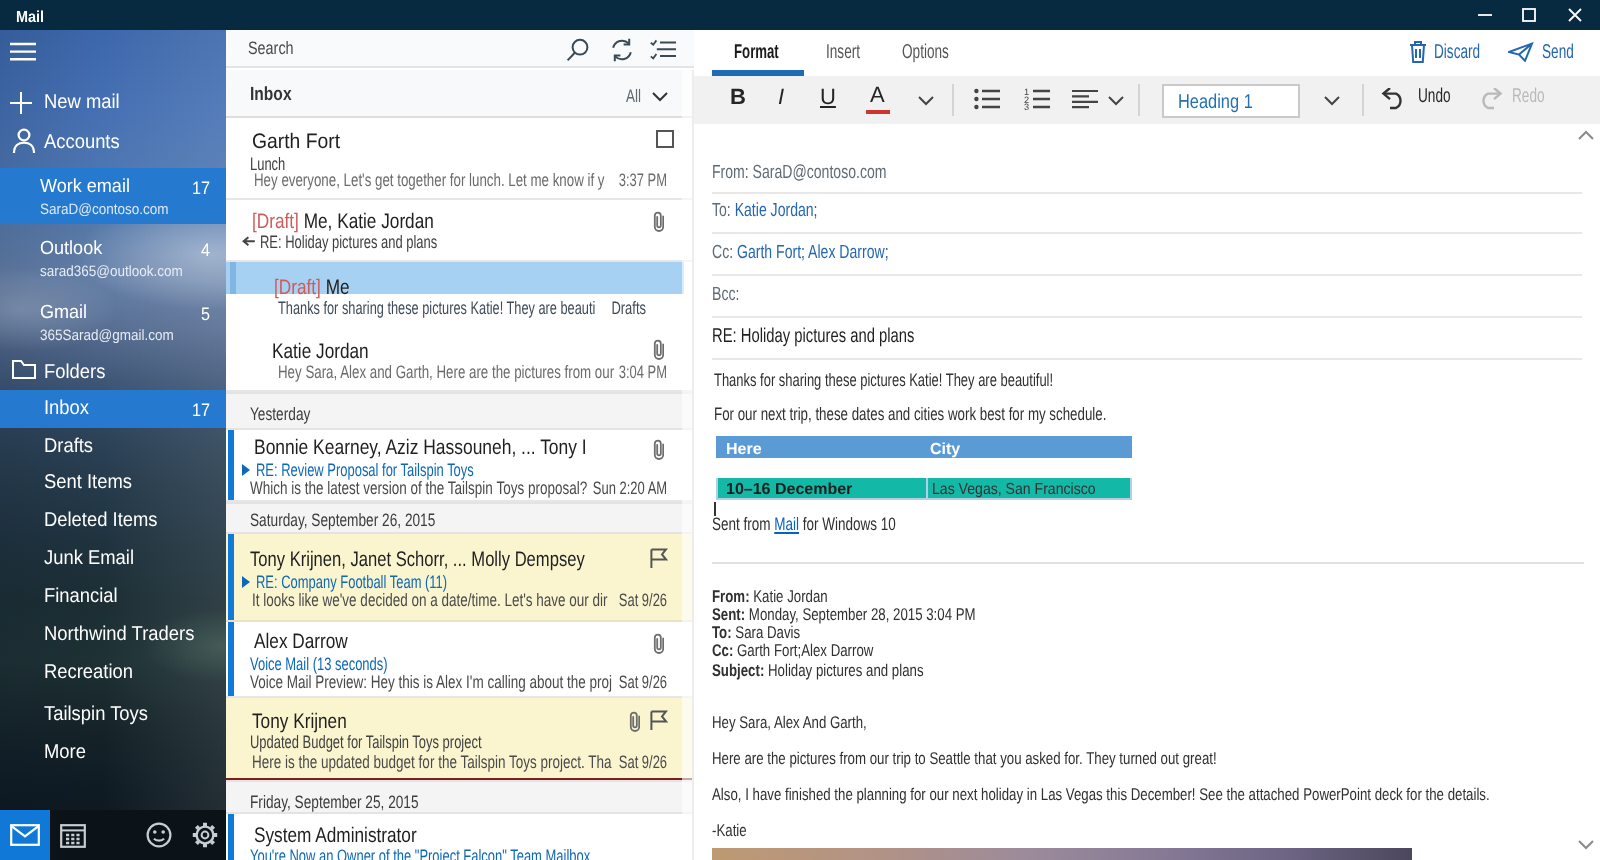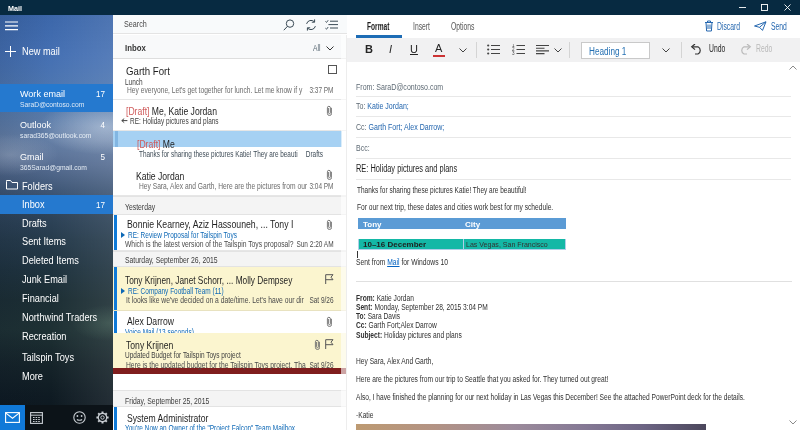--- a/index.html
+++ b/index.html
@@ -59,20 +59,27 @@
     <path d="M0 1 H13 M0 4.8 H13 M0 8.6 H13" stroke="#fff" stroke-width="1.2"></path>
   </svg>
 
   <div class="a" style="left:0; top:27px; height:20px; width:109px;">
     <svg class="a" style="left:5px; top:4px;" width="11" height="11" viewBox="0 0 11 11">
       <path d="M5.5 0 V11 M0 5.5 H11" stroke="#fff" stroke-width="1"></path>
     </svg>
     <div class="a sidetxt" style="left:22px; top:4px;">New mail</div>
   </div>
 
+  <div class="a" style="left:0; top:46px; height:20px; width:113px;">
+    <svg class="a" style="left:6px; top:3px;" width="12" height="13" viewBox="0 0 12 13">
+      <circle cx="6" cy="3.5" r="2.7" fill="none" stroke="#fff" stroke-width="1.1"></circle>
+      <path d="M1 12.5 C1 8.8 3.2 7.3 6 7.3 C8.8 7.3 11 8.8 11 12.5" fill="none" stroke="#fff" stroke-width="1.1"></path>
+    </svg>
+    <div class="a sidetxt" style="left:22px; top:5px;">Accounts</div>
+  </div>
 
   <div class="a sel" style="left:0; top:69px; width:113px; height:28px;">
     <div class="a" style="left:20px; top:4px; color:#fff; font-size:9.5px; transform:scaleX(.95); transform-origin:0 0; white-space:nowrap;">Work email</div>
     <div class="badge" style="top:5px;">17</div>
     <div class="a" style="left:20px; top:16px; font-size:7.5px; color:#dfeaf6; transform:scaleX(.9); transform-origin:0 0; white-space:nowrap;">SaraD@contoso.com</div>
   </div>
   <div class="a" style="left:0; top:97px; width:113px; height:31px;">
     <div class="a" style="left:20px; top:7px; color:#fff; font-size:9.5px; transform:scaleX(.95); transform-origin:0 0; white-space:nowrap;">Outlook</div>
     <div class="badge" style="top:8px;">4</div>
     <div class="a" style="left:20px; top:19px; font-size:7.5px; color:#e6edf5; transform:scaleX(.9); transform-origin:0 0; white-space:nowrap;">sarad365@outlook.com</div>
@@ -235,21 +242,21 @@
     <div class="ubar"></div>
     <div class="a name" style="left:14px; top:4px;">Alex Darrow</div>
     <svg class="a" style="left:213px; top:5px;" width="6" height="11" viewBox="0 0 6 11">
         <path d="M5.6 3.2 V8.4 a2.1 2.1 0 0 1 -4.2 0 V2.8 a1.5 1.5 0 0 1 3 0 V7.8 a0.9 0.9 0 0 1 -1.8 0 V3.4" fill="none" stroke="#6d6d6d" stroke-width="0.9" stroke-linecap="round"></path>
       </svg>
     <div class="a subjb" style="left:12px; top:15.5px;">Voice Mail (13 seconds)</div>
     <div class="a prev" style="left:12px; top:25px; color:#4a4a4a; transform:scaleX(.75);">Voice Mail Preview: Hey this is Alex I'm calling about the proj</div>
     <div class="time" style="top:25px; color:#4a4a4a;">Sat 9/26</div>
   </div>
 
-  <div class="lrow" style="top:318px; height:41px; background:#fbf5cf; border-bottom:6px solid #7f1d1d;">
+  <div class="lrow" style="top:334px; height:41px; background:#fbf5cf; border-bottom:1px solid #7f1d1d;">
     <div class="a name" style="left:13px; top:6px;">Tony Krijnen</div>
     <svg class="a" style="left:201px; top:6px;" width="6" height="11" viewBox="0 0 6 11">
         <path d="M5.6 3.2 V8.4 a2.1 2.1 0 0 1 -4.2 0 V2.8 a1.5 1.5 0 0 1 3 0 V7.8 a0.9 0.9 0 0 1 -1.8 0 V3.4" fill="none" stroke="#6d6d6d" stroke-width="0.9" stroke-linecap="round"></path>
       </svg>
     <svg class="a" style="left:212px; top:6px;" width="9" height="10" viewBox="0 0 9 10">
         <path d="M0.7 0.7 V10 M0.7 0.7 H8 L6 3.2 L8 5.7 H0.7" fill="none" stroke="#555" stroke-width="1"></path>
       </svg>
     <div class="a subj" style="left:12px; top:17px;">Updated Budget for Tailspin Toys project</div>
     <div class="a prev" style="left:13px; top:26.5px; color:#4a4a4a; transform:scaleX(.75);">Here is the updated budget for the Tailspin Toys project. Tha</div>
     <div class="time" style="top:26.5px; color:#4a4a4a;">Sat 9/26</div>
@@ -342,21 +349,21 @@
   <div class="a fieldlbl" style="left:9px; top:127px; font-size:9.5px;">Bcc:</div>
   <div class="fdiv" style="top:143px;"></div>
   <div class="a" style="left:9px; top:148px; font-size:10px; color:#1f1f1f; transform:scaleX(.74); transform-origin:0 0; white-space:nowrap;">RE: Holiday pictures and plans</div>
   <div class="fdiv" style="top:163.5px;"></div>
 
   <div class="a" style="left:10px; top:169.5px; font-size:9px; color:#303030; transform:scaleX(.72); transform-origin:0 0; white-space:nowrap;">Thanks for sharing these pictures Katie! They are beautiful!</div>
   <div class="a" style="left:10px; top:186.5px; font-size:9px; color:#303030; transform:scaleX(.74); transform-origin:0 0; white-space:nowrap;">For our next trip, these dates and cities work best for my schedule.</div>
 
   <div class="a" style="left:11px; top:203px; width:208px; height:31.5px; font-size:8px;">
     <div class="a" style="left:0; top:0; width:208px; height:10.5px; background:#5b9bd5;">
-      <div class="a" style="left:5px; top:1.5px; color:#fff; font-weight:bold;">Tony</div>
+      <div class="a" style="left:5px; top:1.5px; color:#fff; font-weight:bold;">Here</div>
       <div class="a" style="left:107px; top:1.5px; color:#fff; font-weight:bold;">City</div>
     </div>
     <div class="a" style="left:0; top:21px; width:208px; height:10.5px; background:#14b8a6; border:1px solid #b0cfe8; border-top:none;">
       <div class="a" style="left:4px; top:1px; color:#1f1f1f; font-weight:bold;">10–16 December</div>
       <div class="a" style="left:107px; top:1px; color:#333; transform:scaleX(.88); transform-origin:0 0; white-space:nowrap;">Las Vegas, San Francisco</div>
       <div class="a" style="left:104px; top:0; width:1px; height:10px; background:#b0cfe8;"></div>
     </div>
   </div>
   <div class="a" style="left:10px; top:236px; width:1px; height:7px; background:#333;"></div>
   <div class="a" style="left:9px; top:242px; font-size:9px; color:#303030; transform:scaleX(.75); transform-origin:0 0; white-space:nowrap;">Sent from <span style="color:#0563c1; text-decoration:underline;">Mail</span> for Windows 10</div>

